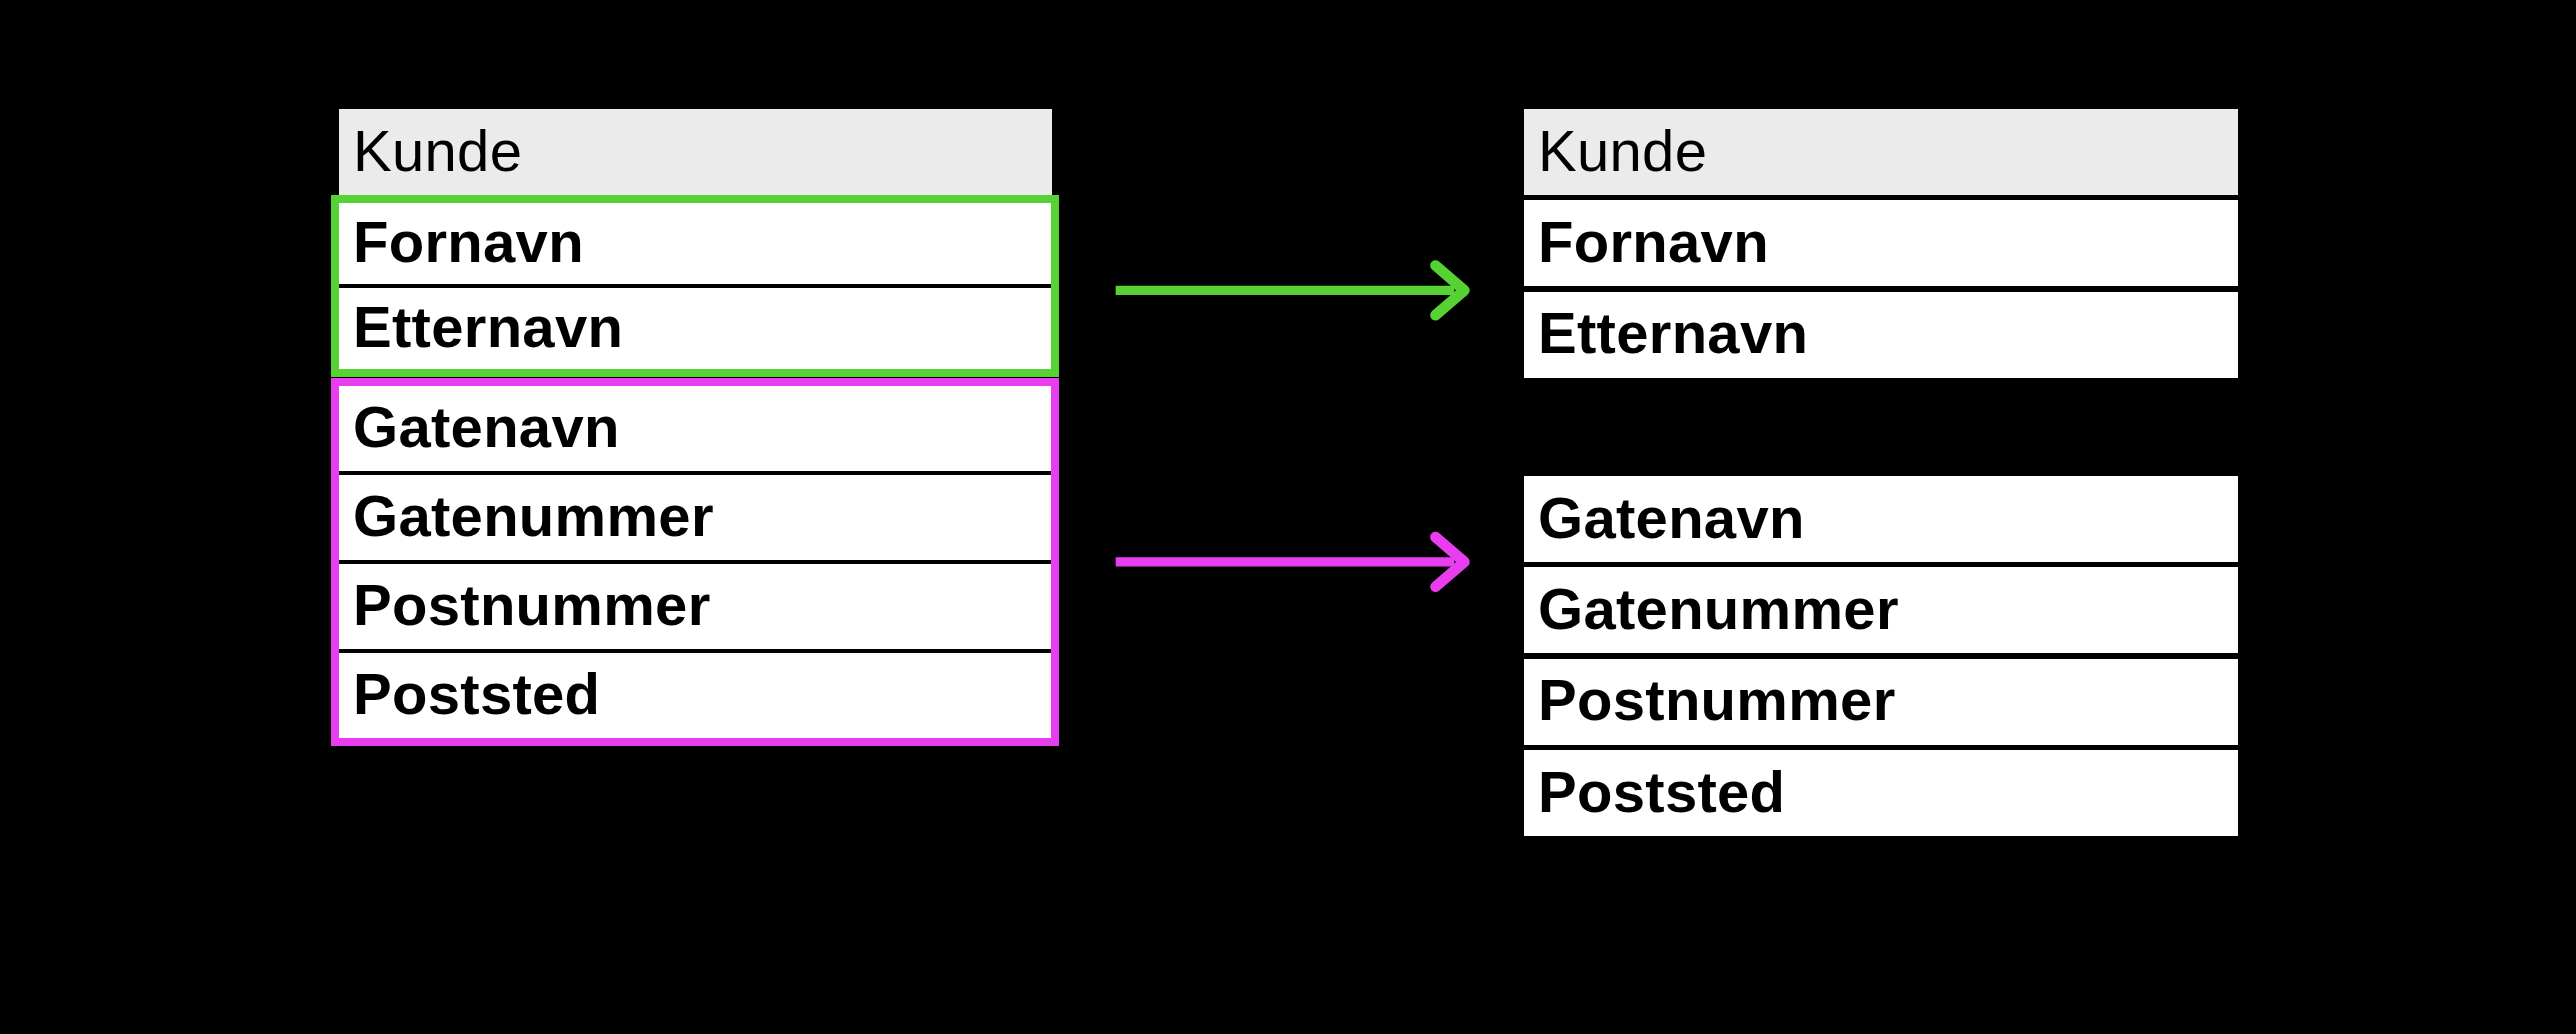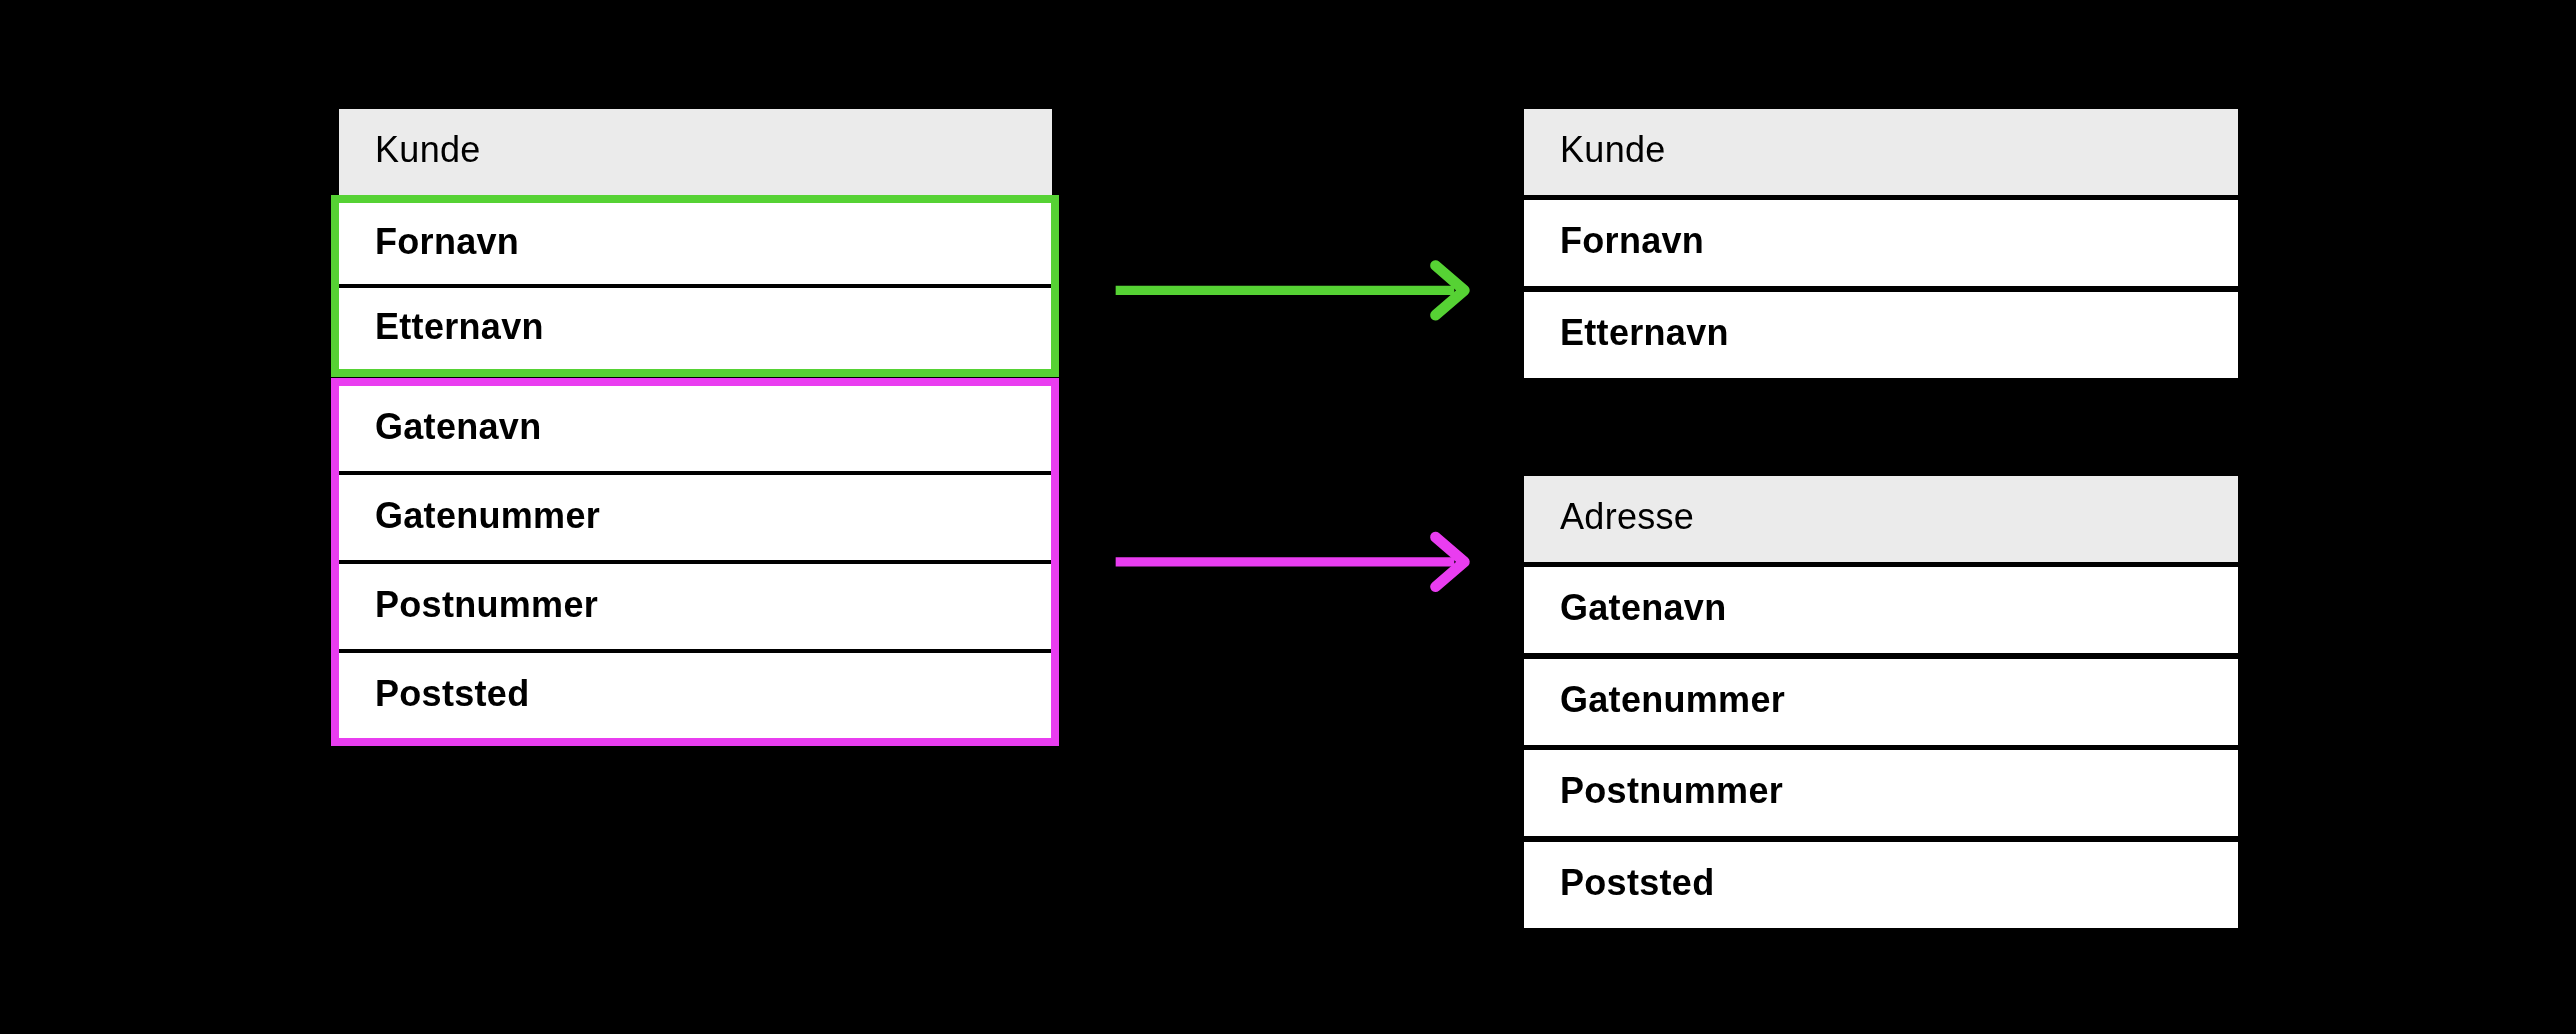--- a/index.html
+++ b/index.html
@@ -14,23 +14,23 @@
   .stage {
     position: relative;
     width: 2576px;
     height: 1034px;
     background: var(--background, #000000);
   }
   .cell {
     box-sizing: border-box;
     display: flex;
     align-items: center;
-    padding-left: 36px;
+    padding-left: 14px;
     padding-bottom: 4px;
-    font-size: 36px;
+    font-size: 58px;
     letter-spacing: 0.3px;
     color: var(--text, #000000);
     white-space: nowrap;
     overflow: hidden;
   }
   .cell.header { background: var(--header_bg, #ebebeb); }
   .cell.row    { background: var(--row_bg, #ffffff); font-weight: bold; }
 
   
   .src-header {
@@ -131,23 +131,20 @@
     </div>
     <div class="cell row">
       <span>Fornavn</span>
     </div>
     <div class="cell row">
       <span>Etternavn</span>
     </div>
   </div>
 
   <div class="result-table result-adresse">
-    <div class="cell header">
-      <span>Adresse</span>
-    </div>
     <div class="cell row">
       <span>Gatenavn</span>
     </div>
     <div class="cell row">
       <span>Gatenummer</span>
     </div>
     <div class="cell row">
       <span>Postnummer</span>
     </div>
     <div class="cell row">

